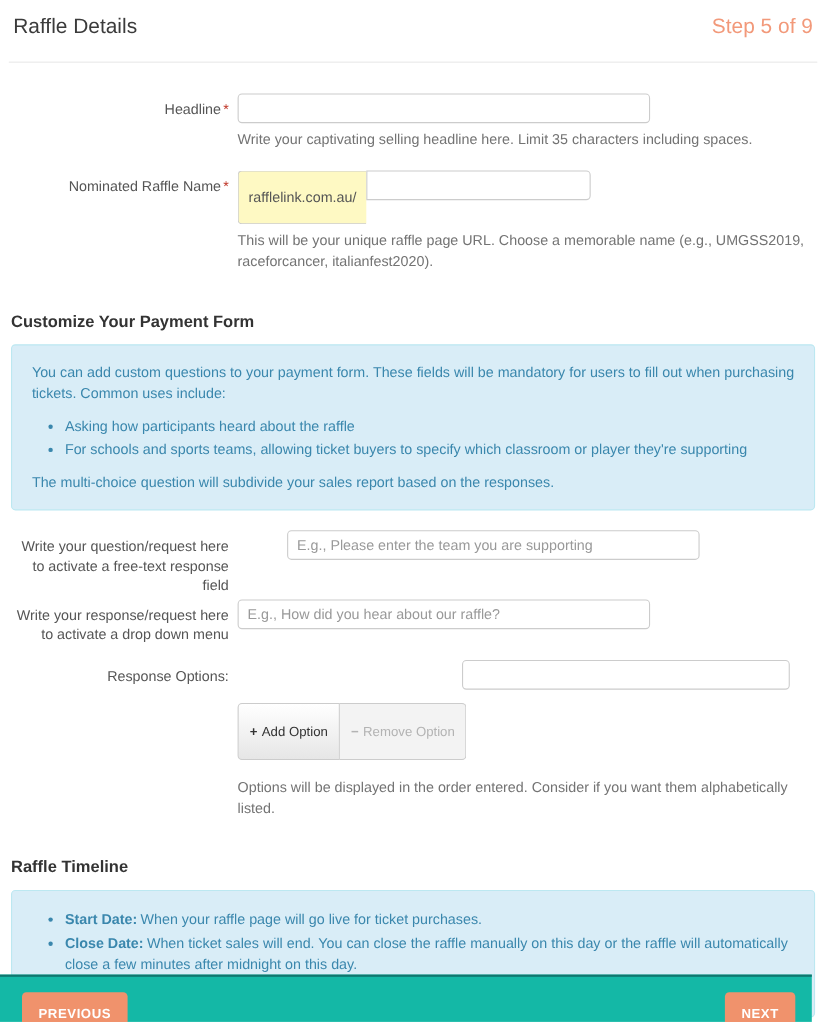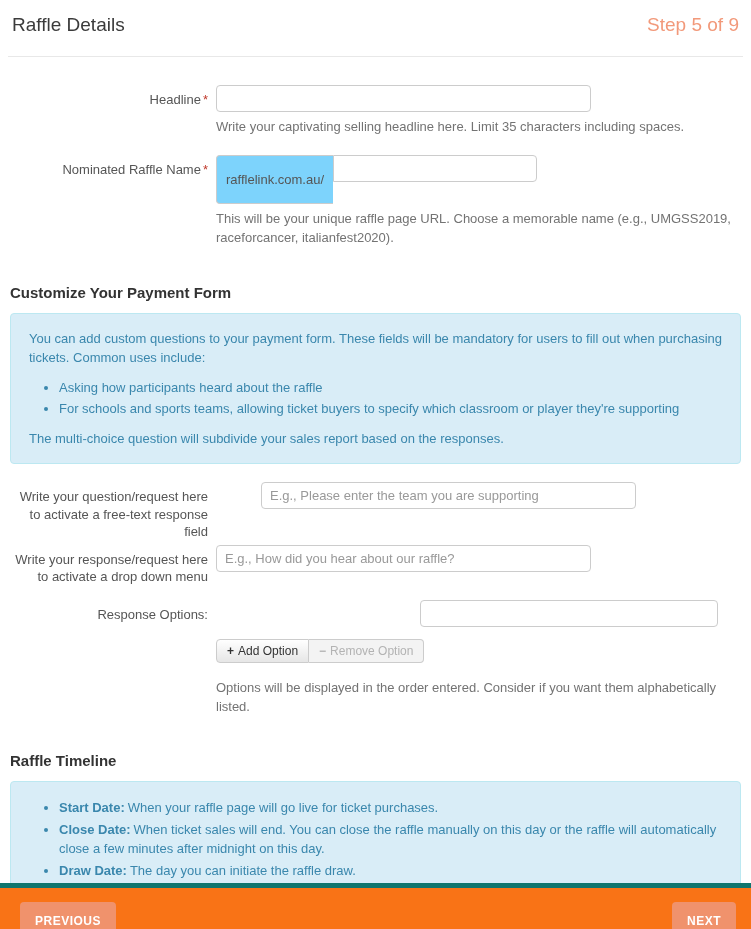--- a/index.html
+++ b/index.html
@@ -18,55 +18,55 @@
   .req{color:#c0392b;margin-left:2px;}
   input[type=text]{font-family:"Liberation Sans",sans-serif;font-size:13px;color:#555;
     border:1px solid #ccc;border-radius:4px;padding:4px 8px;height:17px;line-height:17px;
     box-sizing:content-box;outline:none;background:#fff;}
   input::placeholder{color:#999;opacity:1;}
   .w-main{width:357px;}
   .help-block{color:#737373;font-size:13px;margin:6px 0 14px 0;line-height:1.45;max-width:520px;}
 
   
   .input-group{display:inline-flex;align-items:stretch;}
-  .input-group .addon{background:#7dd3fc;border:1px solid #ccc;border-right:0;border-radius:4px 0 0 4px;
+  .input-group .addon{background:#fef9c3;border:1px solid #ccc;border-right:0;border-radius:4px 0 0 4px;
     padding:16px 9px;color:#555;white-space:nowrap;display:flex;align-items:center;}
   .input-group input{border-radius:0 4px 4px 0;width:186px;}
 
   
   h2.sec{font-size:15px;font-weight:bold;color:#333;margin:22px 2px 12px 2px;}
   h3.sub{font-size:14px;font-weight:bold;color:#333;margin:18px 2px 10px 2px;}
 
   
   .info-box{background:#d9edf7;border:1px solid #bce8f1;border-radius:4px;color:#3a87ad;
     padding:12px 18px;margin:0 2px 18px 2px;line-height:1.5;}
   .info-box p{margin:3px 0;}
   .info-box ul{margin:10px 0;padding-left:30px;}
   .info-box li{margin:2px 0;}
   .b-lead{font-weight:bold;margin-right:3px;}
 
   
   .opt-input{width:280px;margin-left:204px;}
   .btn-group{display:inline-flex;margin-top:12px;}
   .btn{font-family:"Liberation Sans",sans-serif;font-size:12px;color:#333;cursor:pointer;
-    background:linear-gradient(#ffffff,#e6e6e6);border:1px solid #ccc;padding:3px 10px;line-height:16px;text-align:center;}
+    background:linear-gradient(#ffffff,#e6e6e6);border:1px solid #ccc;padding:17px 10px;line-height:16px;text-align:center;}
   .btn-add{border-radius:4px 0 0 4px;}
   .btn-remove{border-radius:0 4px 4px 0;border-left:0;color:#b3b3b3;background:#f3f3f3;cursor:default;}
   .plus-icon::before{content:"+";font-weight:bold;margin-right:4px;}
   .minus-icon::before{content:"\2212";font-weight:bold;margin-right:4px;}
 
   
   .date-row{margin-bottom:15px;}
   .date-group{display:inline-flex;}
   .date-group input{background:#eee;border-radius:4px 0 0 4px;width:106px;color:#555;}
   .date-addon{background:#eee;border:1px solid #ccc;border-left:0;border-radius:0 4px 4px 0;
     width:33px;display:flex;align-items:center;justify-content:center;cursor:pointer;}
 
   
-  .footer{position:absolute;left:0;right:0;bottom:0;height:41px;background:#f97316;border-top:5px solid #0f766e;}
+  .footer{position:absolute;left:0;right:13px;bottom:0;height:41px;background:#14b8a6;border-top:2px solid #0f766e;}
   .nav-btn{position:absolute;top:14px;background:#f0926c;color:#fff;border:none;border-radius:4px;
     font-family:"Liberation Sans",sans-serif;font-weight:bold;font-size:12px;letter-spacing:.5px;
     padding:12px 15px 14px 15px;cursor:pointer;}
   .prev{left:20px;}
   .next{right:15px;}
 </style>
 </head>
 <body>
 
 <div class="container">

